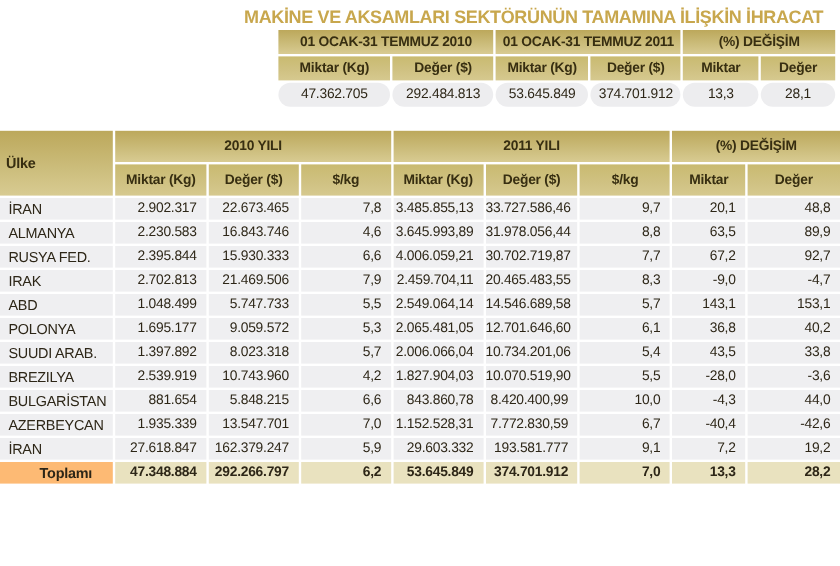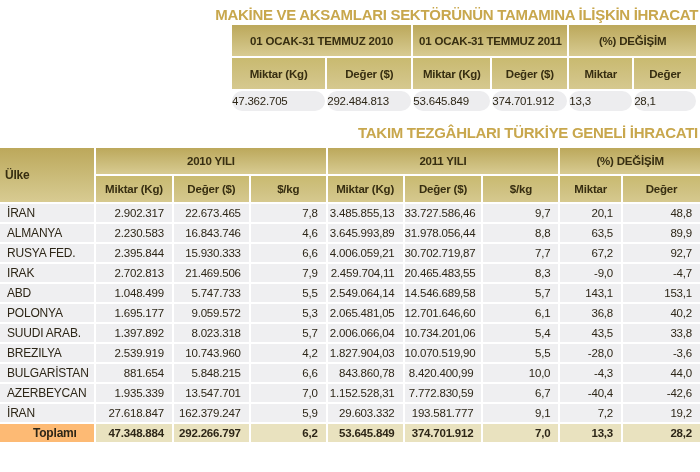--- a/index.html
+++ b/index.html
@@ -7,21 +7,21 @@
     width:700px;height:472px;background:#ffffff;overflow:hidden;
     font-family:"Liberation Sans",sans-serif;color:#2d2617;
     -webkit-font-smoothing:antialiased;
   }
   .page{width:700px;height:472px;position:relative;}
 
   
   .doc-title{
     text-align:right;font-weight:bold;color:#c8a74d;
     font-size:15px;line-height:17px;letter-spacing:-0.3px;
-    padding-right:2px;white-space:nowrap;
+    padding-right:14px;white-space:nowrap;
   }
   .title1{padding-top:6px;}
   .title2{padding-top:11px;padding-bottom:5px;}
 
   
   table.tbl{
     border-collapse:separate;border-spacing:2px;table-layout:fixed;
   }
   .tbl th{
     background:linear-gradient(180deg,#bca85b 0%,#ccbd7c 60%,#d8cb92 100%);
@@ -31,26 +31,26 @@
   }
   .tbl tr.subhead th{
     background:linear-gradient(180deg,#c9ba70 0%,#d0c283 60%,#d6c98f 100%);
     font-size:11.5px;
   }
   .tbl td{
     background:#efeff1;font-size:11.5px;padding:0;
     overflow:hidden;white-space:nowrap;letter-spacing:-0.2px;
   }
   .tbl td.num{text-align:right;padding-right:8px;}
-  .tbl td.ctr{border-radius:10px;}
+  .tbl td.ctr{text-align:center;border-radius:10px;}
   .tbl td.country{text-align:left;padding-left:7px;font-size:12px;}
 
   
   .tbl1{margin-left:230px;width:468px;}
-  .tbl1 th{height:31px;}
+  .tbl1 th{height:20px;}
   .tbl1 td{height:20px;background:#ededef;}
 
   
   .tbl2{margin-left:-2px;width:704px;}
   .tbl2 tr.grouphead th{height:26px;}
   .tbl2 tr.subhead th{height:26px;}
   .tbl2 th.ulke{
     text-align:left;padding-left:5px;font-size:12px;
     background:linear-gradient(180deg,#bca85b 0%,#cbbc7a 55%,#d8cb92 100%);
   }
@@ -99,21 +99,20 @@
         <td class="ctr">292.484.813</td>
         <td class="ctr">53.645.849</td>
         <td class="ctr">374.701.912</td>
         <td class="ctr">13,3</td>
         <td class="ctr">28,1</td>
       </tr>
     </tbody>
   </table>
 
   <div class="doc-title title2">
-    <div>TAKIM TEZGÂHLARI TÜRKİYE GENELİ İHRACATI</div>
   </div>
 
   <table class="tbl tbl2">
     <colgroup>
       <col style="width:93px">
       <col style="width:75px">
         <col style="width:74px">
         <col style="width:74px">
       <col style="width:74px">
         <col style="width:76px">

